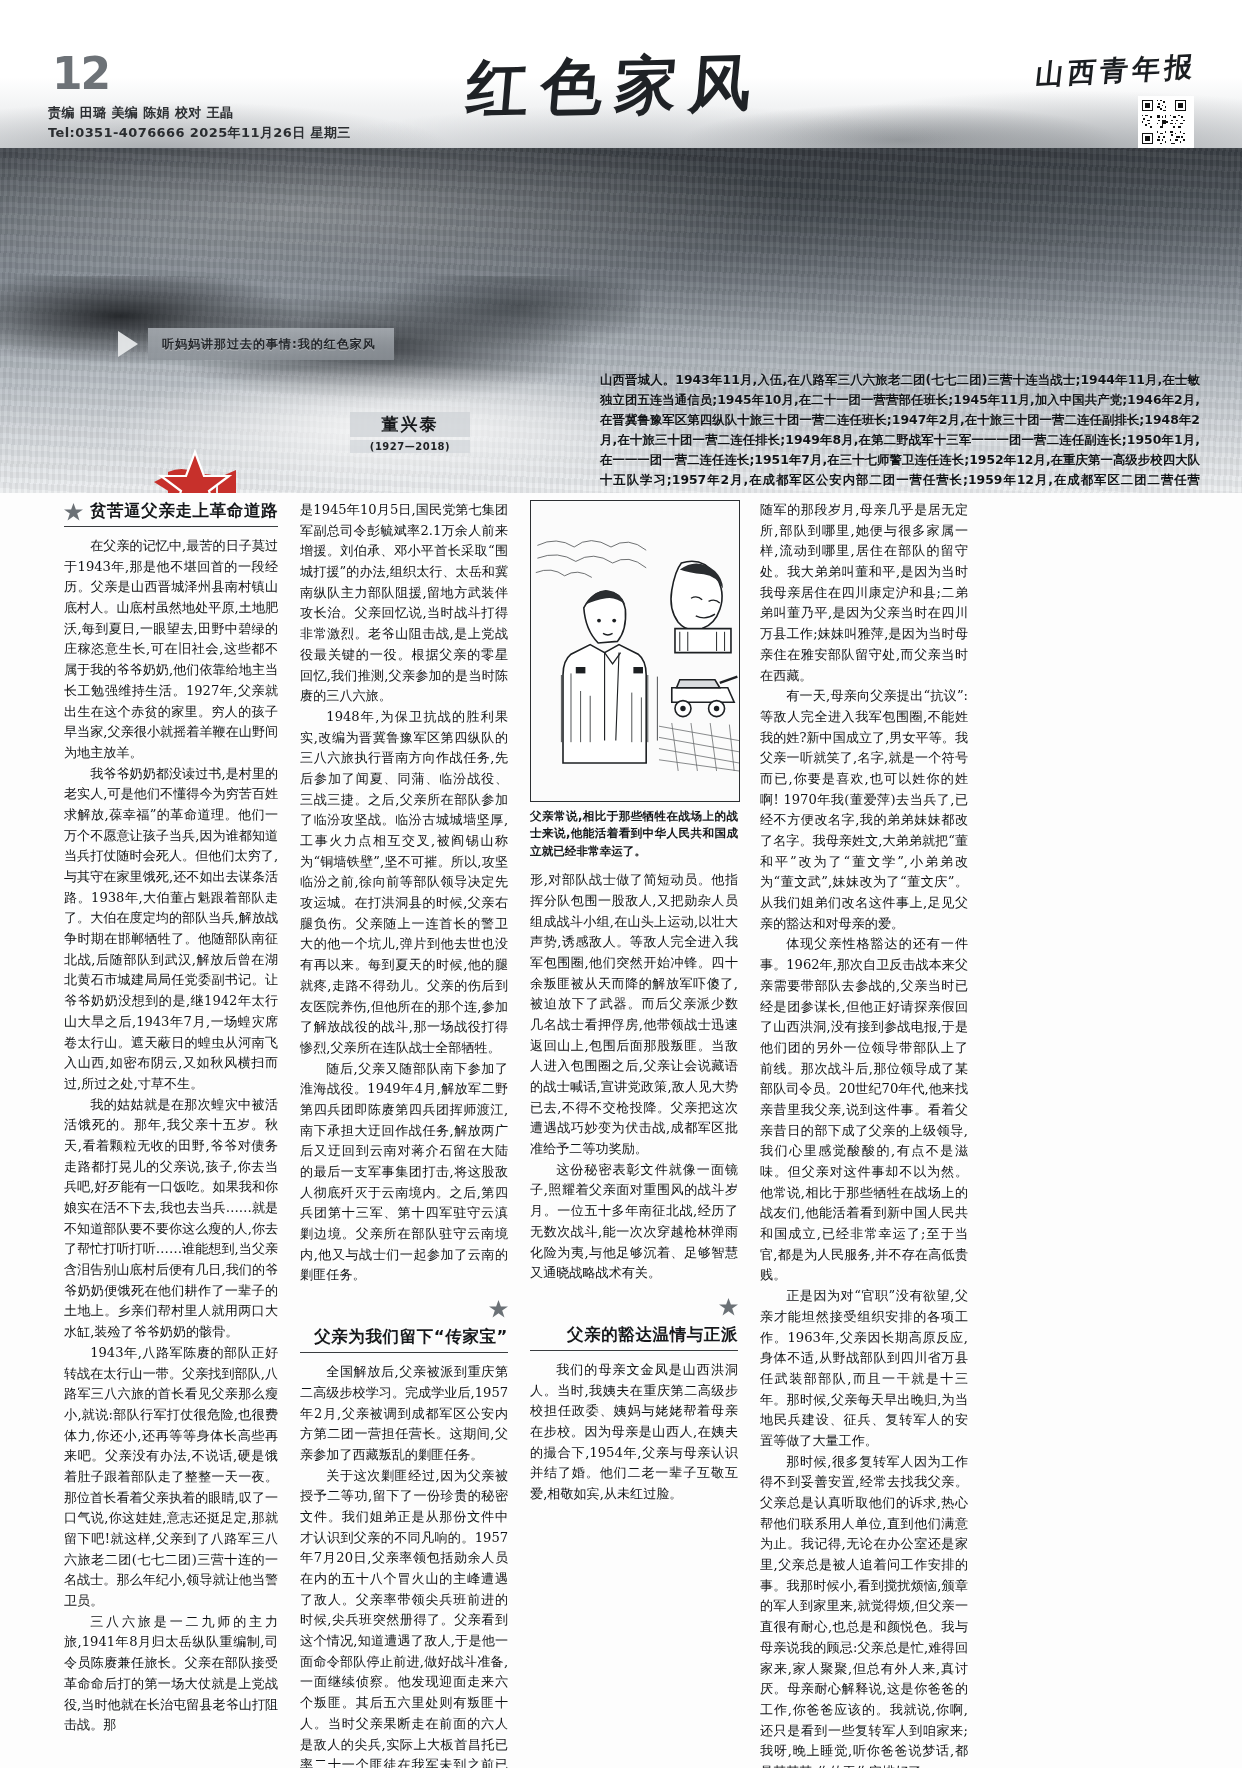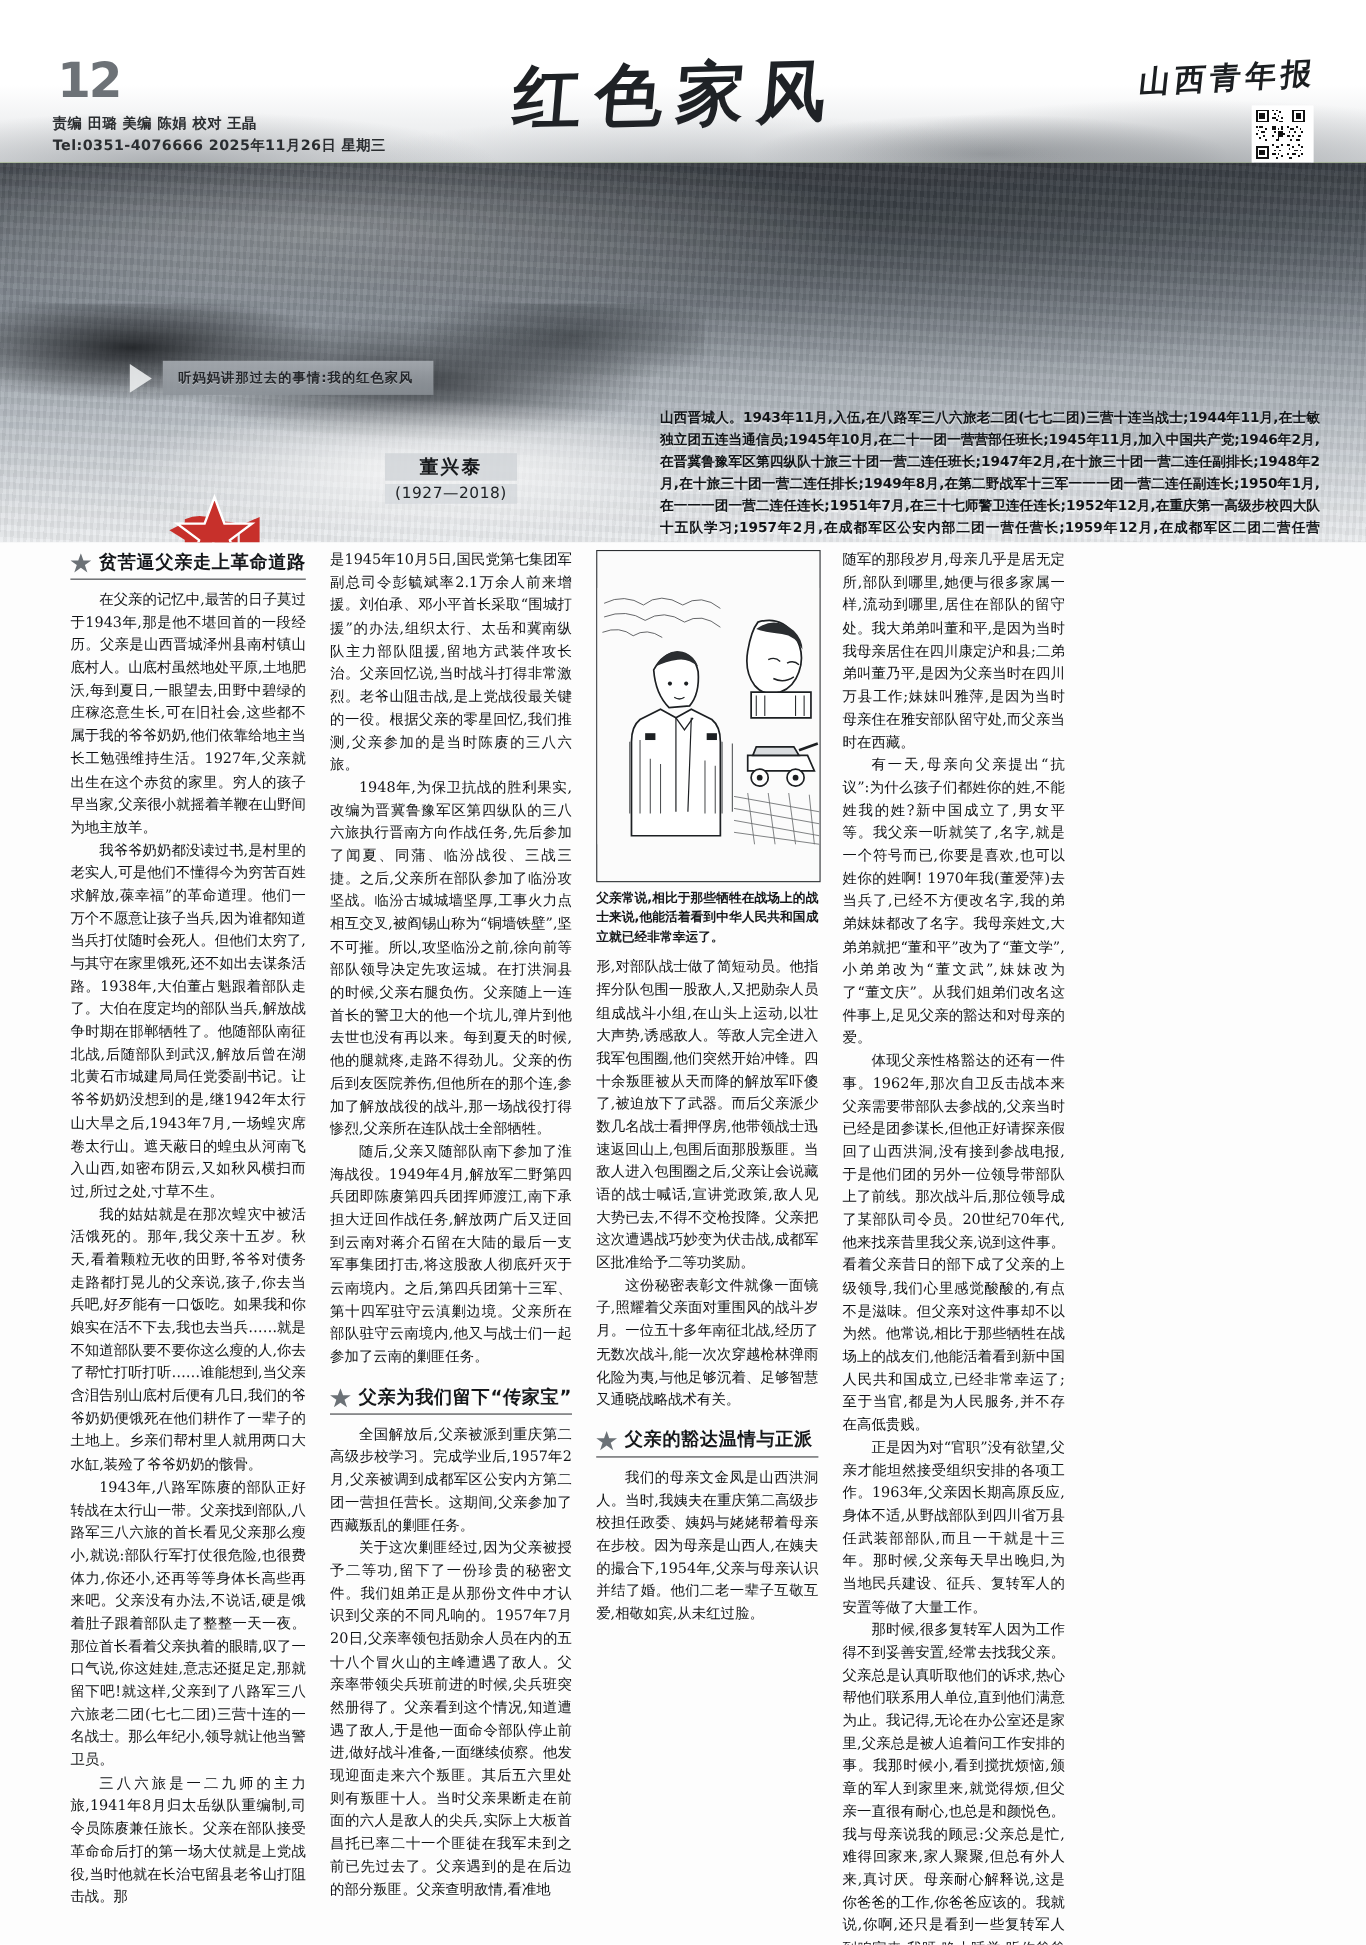--- a/index.html
+++ b/index.html
@@ -105,21 +105,21 @@
     position:absolute;left:350px;top:264px;text-align:center;width:120px;
   }
   .portrait-name .nm{
     font-family:"DejaVu Sans","Liberation Sans",sans-serif;
     font-size:17px;font-weight:bold;color:#17191c;letter-spacing:2px;
     background:rgba(205,209,213,.75);padding:1px 6px;white-space:nowrap;
   }
   .portrait-name .yr{
     margin-top:3px;
     font-family:"DejaVu Sans","Liberation Sans",sans-serif;
-    font-size:14px;font-weight:normal;color:#1d2023;letter-spacing:.5px;
+    font-size:10px;font-weight:bold;color:#1d2023;letter-spacing:.5px;
     background:rgba(210,214,218,.7);padding:1px 4px;white-space:nowrap;
   }
   .bio{
     position:absolute;left:600px;top:222px;width:600px;
     font-family:"DejaVu Sans","Liberation Sans",sans-serif;
     font-size:12.4px;line-height:1.62;color:#111417;font-weight:bold;
     text-align:justify;text-shadow:0 1px 0 rgba(255,255,255,.5);
   }
   .seal{
     position:absolute;left:140px;top:300px;width:110px;height:168px;
@@ -145,21 +145,21 @@
   }
   .star-bullet{
     flex:0 0 auto;width:19px;height:18px;margin-bottom:1px;
   }
   .sec-head-text{
     font-family:"DejaVu Sans","Liberation Sans",sans-serif;
     font-size:16.5px;font-weight:bold;color:#16181b;letter-spacing:.6px;
     white-space:nowrap;
   }
   .sec-head.first{margin-top:0;}
-  .sec-head.later{margin-top:14px;}
+  .sec-head.later{margin-top:14px;flex-direction:column;}
   p.bp{
     margin:0 0 0 0;
     font-family:"DejaVu Serif","Liberation Serif",serif;
     font-size:13.1px;line-height:1.58;color:#111315;
     text-indent:2em;text-align:justify;
     text-justify:inter-character;
   }
   p.bp.cont{text-indent:0;}
 
   
@@ -406,21 +406,21 @@
           <svg class="star-bullet" viewBox="0 0 20 19">
             <path d="M10 0 L12.5 6.8 L20 6.8 L13.9 11.2 L16.3 18.4 L10 13.9 L3.7 18.4 L6.1 11.2 L0 6.8 L7.5 6.8 Z" fill="#6b7176"></path>
           </svg>
           <span class="sec-head-text">父亲的豁达温情与正派</span>
         </div>
         <p class="bp">我们的母亲文金凤是山西洪洞人。当时,我姨夫在重庆第二高级步校担任政委、姨妈与姥姥帮着母亲在步校。因为母亲是山西人,在姨夫的撮合下,1954年,父亲与母亲认识并结了婚。他们二老一辈子互敬互爱,相敬如宾,从未红过脸。</p>
       </div>
 
       <div class="col">
         <p class="bp cont">随军的那段岁月,母亲几乎是居无定所,部队到哪里,她便与很多家属一样,流动到哪里,居住在部队的留守处。我大弟弟叫董和平,是因为当时我母亲居住在四川康定沪和县;二弟弟叫董乃平,是因为父亲当时在四川万县工作;妹妹叫雅萍,是因为当时母亲住在雅安部队留守处,而父亲当时在西藏。</p>
-        <p class="bp">有一天,母亲向父亲提出“抗议”:为什么孩子们都姓你的姓,不能姓我的姓?新中国成立了,男女平等。我父亲一听就笑了,名字,就是一个符号而已,你要是喜欢,也可以姓你的姓啊! 1970年我(董爱萍)去当兵了,已经不方便改名字,我的弟弟妹妹都改了名字。我母亲姓文,大弟弟就把“董和平”改为了“董文学”,小弟弟改为“董文武”,妹妹改为了“董文庆”。从我们姐弟们改名这件事上,足见父亲的豁达和对母亲的爱。</p>
+        <p class="bp">有一天,母亲向父亲提出“抗议”:等敌人完全进入我军包围圈,不能姓我的姓?新中国成立了,男女平等。我父亲一听就笑了,名字,就是一个符号而已,你要是喜欢,也可以姓你的姓啊! 1970年我(董爱萍)去当兵了,已经不方便改名字,我的弟弟妹妹都改了名字。我母亲姓文,大弟弟就把“董和平”改为了“董文学”,小弟弟改为“董文武”,妹妹改为了“董文庆”。从我们姐弟们改名这件事上,足见父亲的豁达和对母亲的爱。</p>
         <p class="bp">体现父亲性格豁达的还有一件事。1962年,那次自卫反击战本来父亲需要带部队去参战的,父亲当时已经是团参谋长,但他正好请探亲假回了山西洪洞,没有接到参战电报,于是他们团的另外一位领导带部队上了前线。那次战斗后,那位领导成了某部队司令员。20世纪70年代,他来找亲昔里我父亲,说到这件事。看着父亲昔日的部下成了父亲的上级领导,我们心里感觉酸酸的,有点不是滋味。但父亲对这件事却不以为然。他常说,相比于那些牺牲在战场上的战友们,他能活着看到新中国人民共和国成立,已经非常幸运了;至于当官,都是为人民服务,并不存在高低贵贱。</p>
         <p class="bp">正是因为对“官职”没有欲望,父亲才能坦然接受组织安排的各项工作。1963年,父亲因长期高原反应,身体不适,从野战部队到四川省万县任武装部部队,而且一干就是十三年。那时候,父亲每天早出晚归,为当地民兵建设、征兵、复转军人的安置等做了大量工作。</p>
         <p class="bp">那时候,很多复转军人因为工作得不到妥善安置,经常去找我父亲。父亲总是认真听取他们的诉求,热心帮他们联系用人单位,直到他们满意为止。我记得,无论在办公室还是家里,父亲总是被人追着问工作安排的事。我那时候小,看到搅扰烦恼,颁章的军人到家里来,就觉得烦,但父亲一直很有耐心,也总是和颜悦色。我与母亲说我的顾忌:父亲总是忙,难得回家来,家人聚聚,但总有外人来,真讨厌。母亲耐心解释说,这是你爸爸的工作,你爸爸应该的。我就说,你啊,还只是看到一些复转军人到咱家来;我呀,晚上睡觉,听你爸爸说梦话,都是某某某,你的工作安排好了……</p>
         <p class="bp"></p>
         <div class="jump">(下转13版)</div>
       </div>
 
     </div>
   </div>
 </div>

